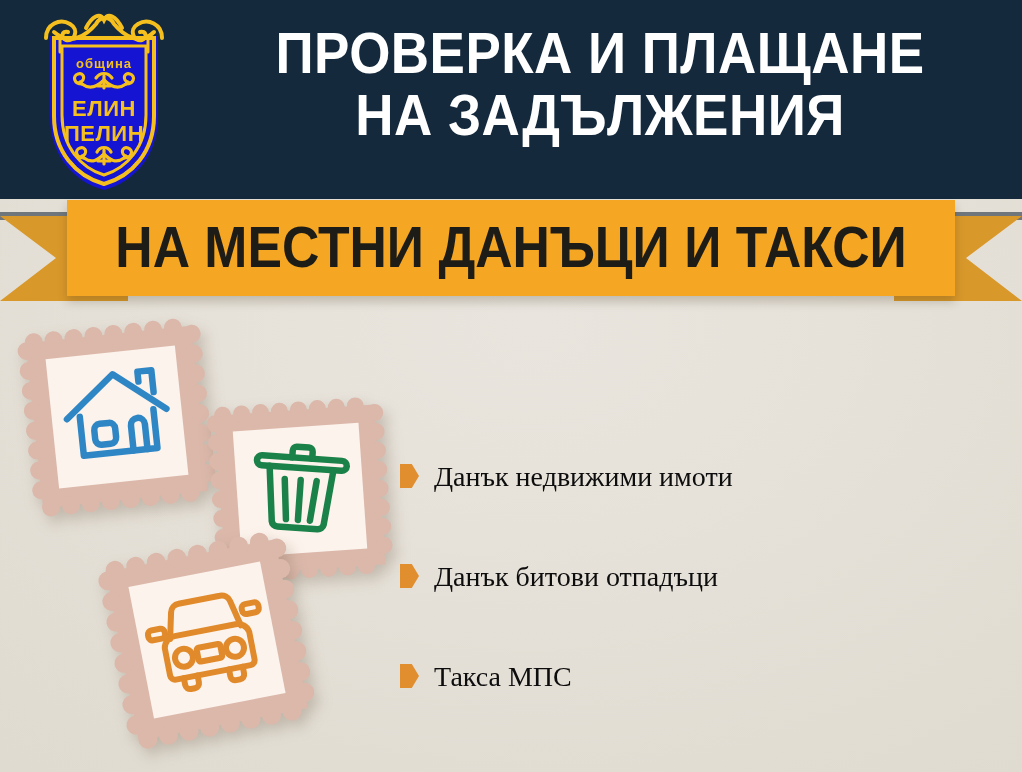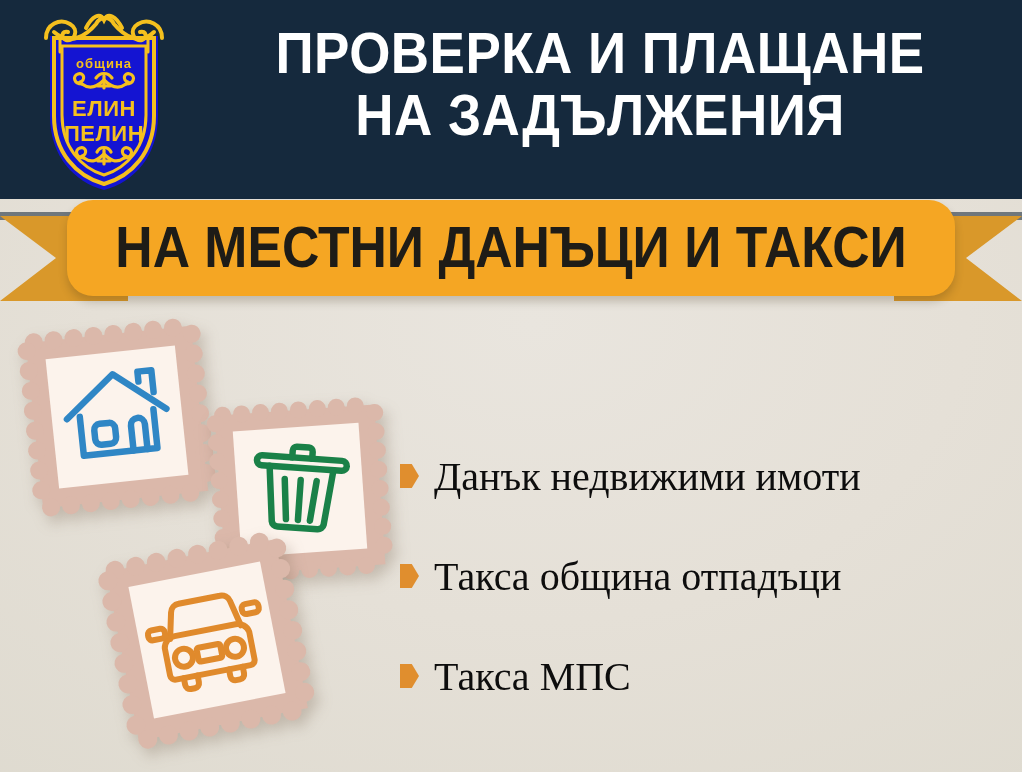--- a/index.html
+++ b/index.html
@@ -65,21 +65,20 @@
   .ribbon-shadow{
     position:absolute; top:16px; height:8px; background:#0e2033; opacity:.55;
   }
   #ribbon-shadow-left{ left:0; width:128px; }
   #ribbon-shadow-right{ right:0; width:128px; }
 
   #ribbon-main{
     position:absolute; left:67px; top:4px; width:888px; height:96px;
     background:#f5a623;
     box-shadow:0 6px 9px rgba(60,45,20,.22);
-    border-radius:26px;
   }
   #ribbon-text{
     position:absolute; left:0; top:0; width:888px; height:96px;
     display:flex; align-items:center; justify-content:center;
     color:#1e1c17;
     font-family:"Liberation Sans", sans-serif;
     font-weight:bold;
     font-size:55px;
     letter-spacing:0px;
     transform:scaleX(0.94) scaleY(1.06);
@@ -111,21 +110,21 @@
   .bullet-marker{
     flex:0 0 auto;
     width:19px; height:24px;
     background:#e08e2e;
     clip-path:polygon(0 0, 62% 0, 100% 50%, 62% 100%, 0 100%);
     margin-right:15px;
     margin-top:4px;
   }
   .bullet-label{
     font-family:"Liberation Serif", serif;
-    font-size:40px;
+    font-size:28px;
     color:#0d0d0d;
     line-height:1;
     white-space:nowrap;
     margin-top:6px;
   }
 </style>
 </head>
 <body>
 
 <div id="poster">
@@ -347,21 +346,21 @@
 
   <div id="bullet-list">
 
     <div class="bullet-row">
       <span class="bullet-marker"></span>
       <span class="bullet-label">Данък недвижими имоти</span>
     </div>
 
     <div class="bullet-row">
       <span class="bullet-marker"></span>
-      <span class="bullet-label">Такса община отпадъци</span>
+      <span class="bullet-label">Данък битови отпадъци</span>
     </div>
 
     <div class="bullet-row">
       <span class="bullet-marker"></span>
       <span class="bullet-label">Такса МПС</span>
     </div>
 
   </div>
 
 </div>

